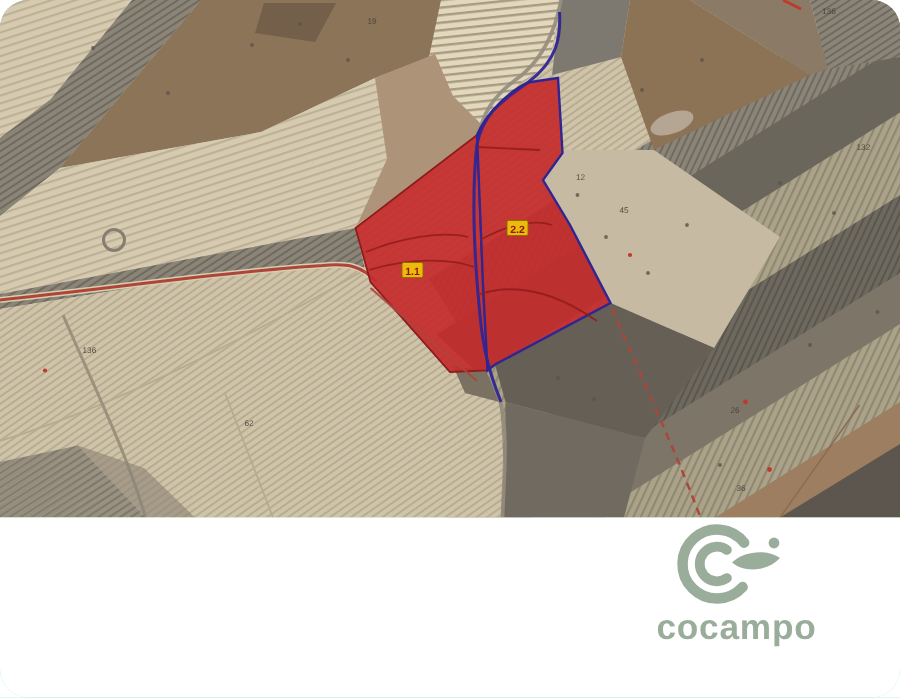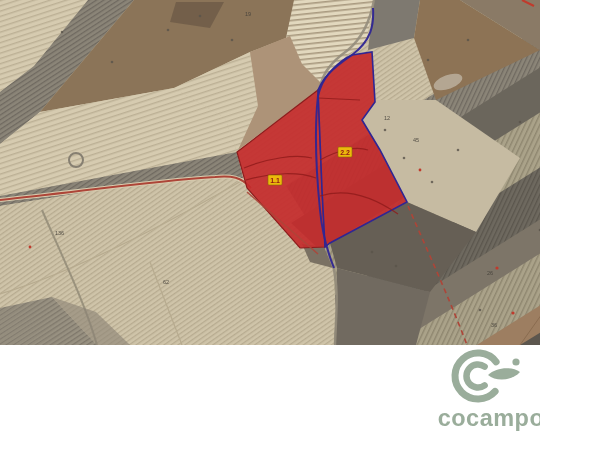--- a/index.html
+++ b/index.html
@@ -1,17 +1,17 @@
 <!DOCTYPE html>
 <html><head>
 <meta charset="utf-8">
 <style>
   html,body{margin:0;padding:0;background:#ffffff;}
-  .stage{position:relative;width:540px;height:465px;background:#86efac;overflow:hidden;
-         font-family:"Liberation Sans",sans-serif;}
+  .stage{position:relative;width:600px;height:465px;background:#86efac;overflow:hidden;
+         font-family:"Liberation Sans",sans-serif;border-radius:19px;}
   .map-svg{display:block;}
   .footer{position:absolute;left:0;top:345px;width:600px;height:120px;background:#ffffff;}
   .brand{position:absolute;left:420px;top:342px;}
   text{font-family:"Liberation Sans",sans-serif;}
   .wordmark{font-weight:bold;letter-spacing:.5px;}
 </style>
 </head>
 <body>
 
 <div class="stage">

